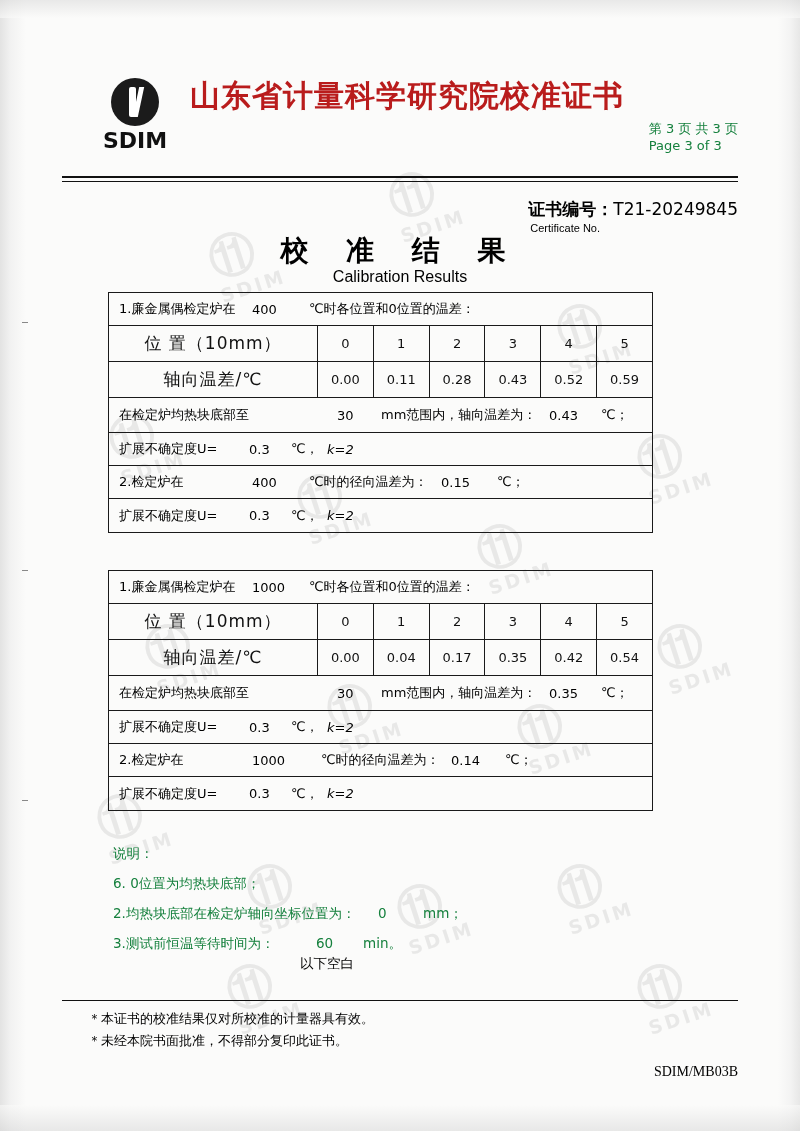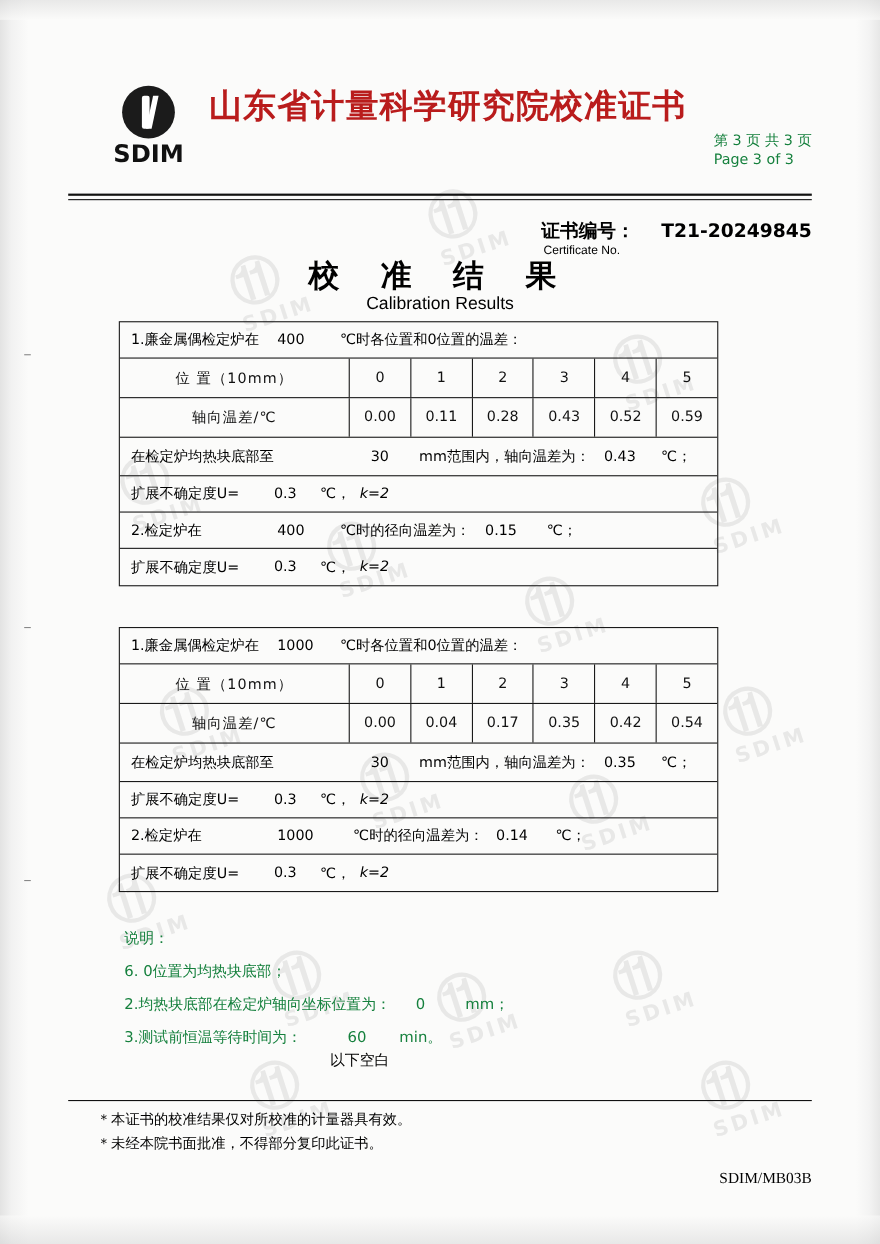--- a/index.html
+++ b/index.html
@@ -162,23 +162,23 @@
     right: 62px; top: 198px;
     text-align: right;
     color: #000;
   }
   .cert-no .row {
     font-size: 17px;
     font-weight: bold;
     white-space: nowrap;
   }
   .cert-no .row .val {
-    font-weight: bold;
+    font-weight: normal;
     font-size: 17px;
-    margin-left: 24px;
+    margin-left: 0;
   }
   .cert-no .sub {
     font-size: 11px;
     text-align: left;
     margin-left: 2px;
     margin-top: 1px;
     font-family: "Liberation Sans", sans-serif;
   }
 
   
@@ -234,21 +234,21 @@
     border-bottom: 1px solid #1a1a1a;
     box-sizing: border-box;
   }
   .measure-row:last-child { border-bottom: none; }
   .measure-row .lbl {
     width: 209px;
     border-right: 1px solid #1a1a1a;
     display: flex;
     align-items: center;
     justify-content: center;
-    font-size: 13px;
+    font-size: 17px;
     letter-spacing: 1px;
     box-sizing: border-box;
   }
   .measure-row .cell {
     flex: 1;
     border-right: 1px solid #1a1a1a;
     display: flex;
     align-items: center;
     justify-content: center;
     font-size: 13px;

